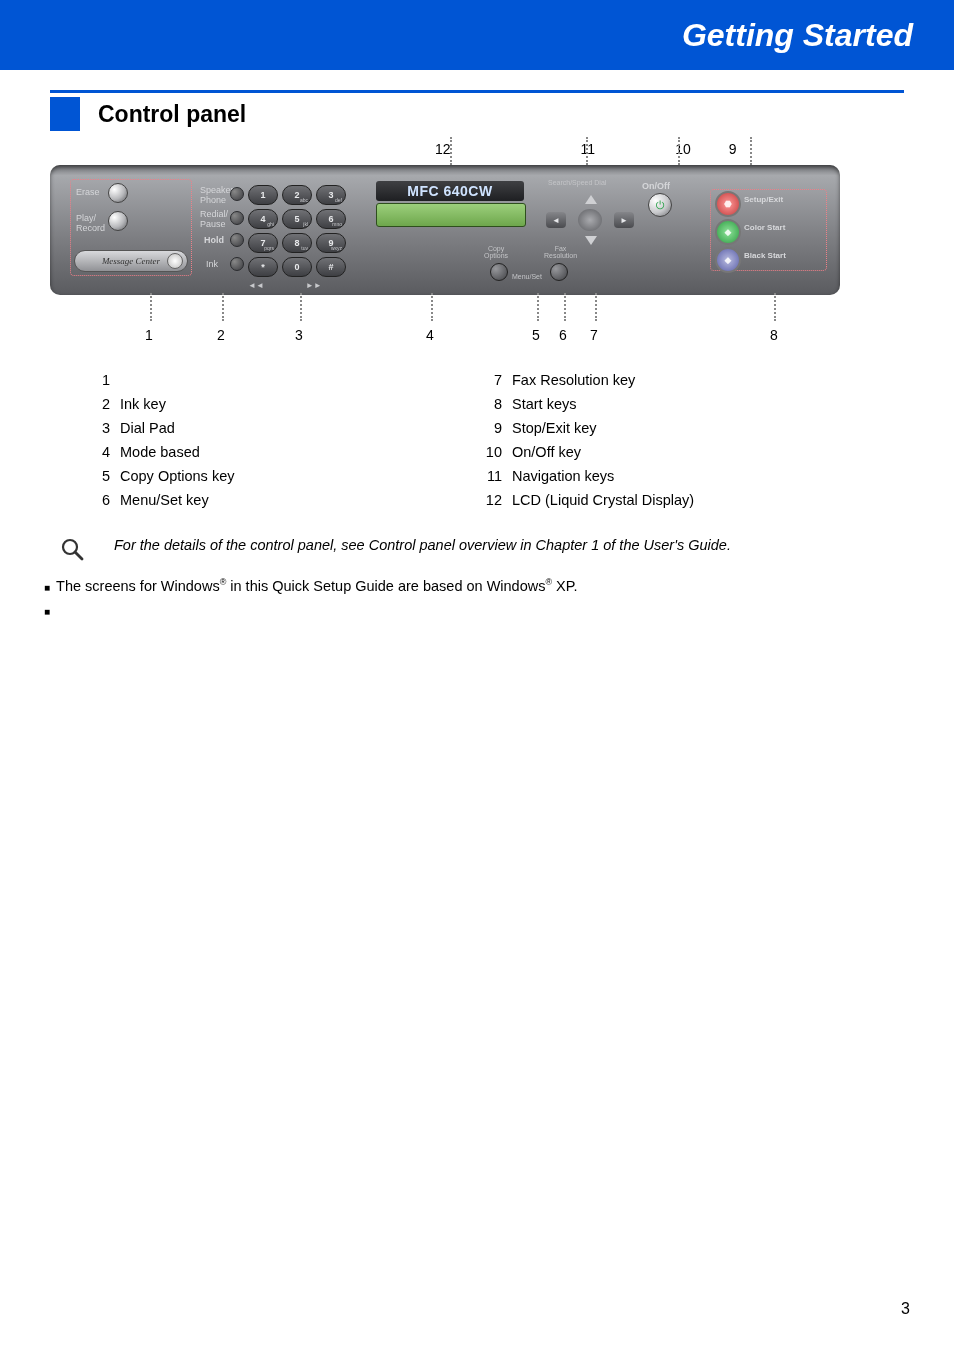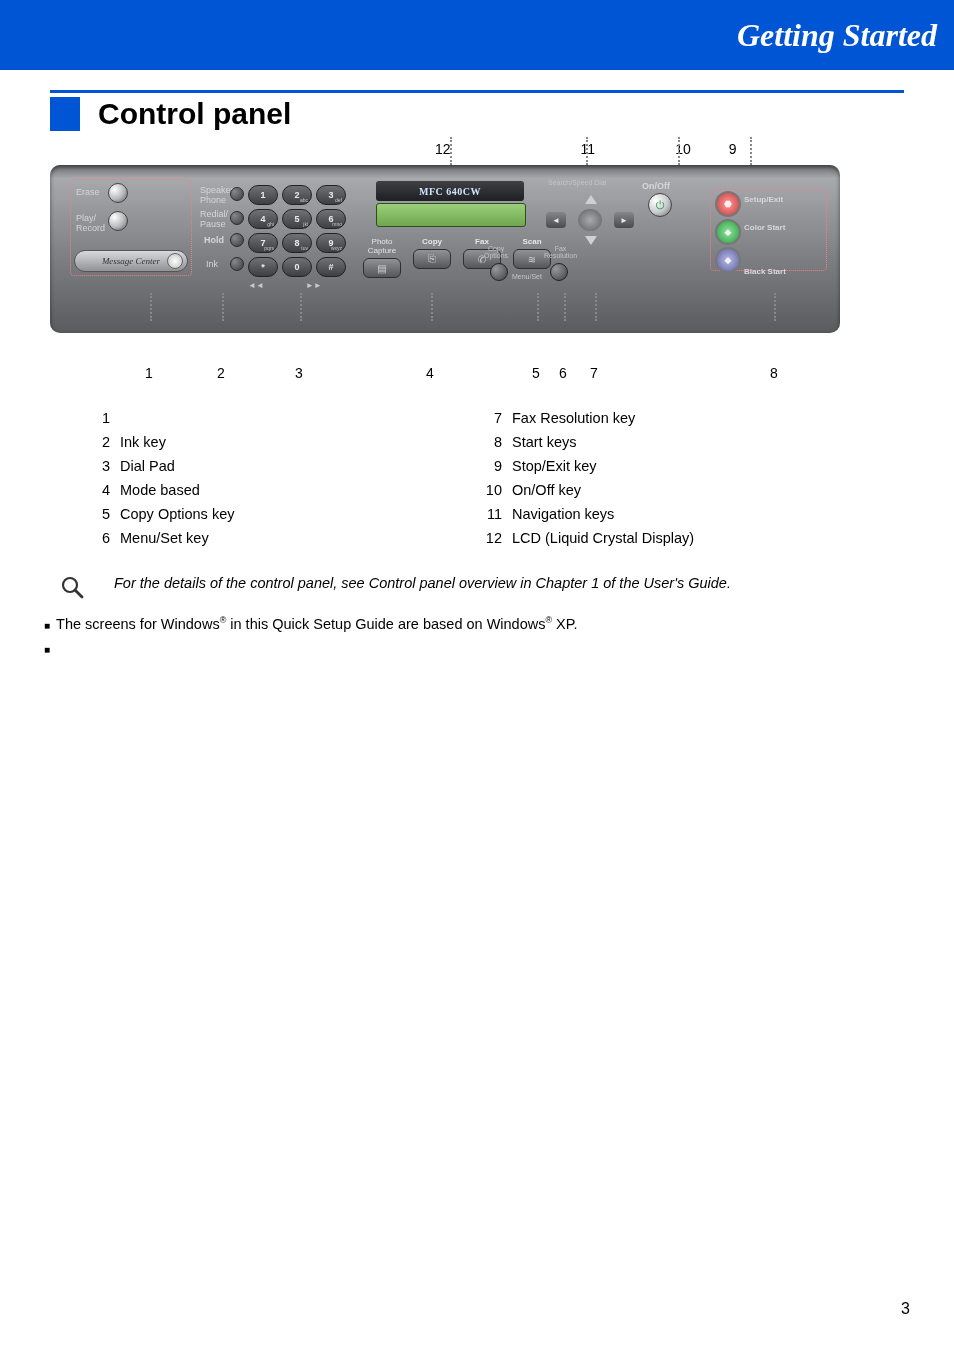--- a/index.html
+++ b/index.html
@@ -9,22 +9,21 @@
     color:#000;
     background:#fff;
     width:954px;
   }
   .header-bar{
     background:#0055d4;
     height:70px;
     display:flex;
     align-items:center;
     justify-content:flex-end;
-    padding-right:17px;
-    font-family:Liberation Serif, serif;
+    padding-right:41px;
   }
   .header-title{
     color:#fff;
     font-size:32px;
     font-weight:bold;
     font-style:italic;
   }
   .sub-bar{
     margin:20px 50px 0 50px;
     border-top:3px solid #0055d4;
@@ -33,40 +32,40 @@
     display:flex;
     align-items:center;
     margin:4px 0 10px 50px;
   }
   .blue-block{
     width:30px;height:34px;
     background:#0055d4;
     margin-right:18px;
   }
   .section-title{
-    font-size:30px;
+    font-size:23px;
     font-weight:bold;
   }
   .panel-wrap{
     margin:0 50px;
     position:relative;
   }
   .top-callouts{
     display:flex;
     font-size:14px;
     margin-left:385px;
     gap:110px;
   }
   .top-callouts span:nth-child(2){margin-left:20px;}
   .top-callouts span:nth-child(3){margin-left:-30px;}
   .top-callouts span:nth-child(4){margin-left:-72px;}
   
   .device{
     margin-top:8px;
-    width:790px;height:168px;
+    width:790px;height:130px;
     background:linear-gradient(#6d6e72,#a7a9ad 8%,#7e7f83 55%,#5a5b5f);
     border-radius:10px;
     position:relative;
     box-shadow:inset 0 2px 4px rgba(0,0,0,.5);
     font-size:8px;
     color:#d0d1d4;
   }
   .dotgroup{
     position:absolute;
     border:1px dotted #ef7f88;
@@ -108,22 +107,22 @@
     color:#e9eaec;font-size:9px;font-weight:bold;
     display:flex;align-items:center;justify-content:center;
     position:relative;
   }
   .key sub{position:absolute;right:3px;bottom:1px;font-size:5px;font-weight:normal;color:#c8c9cc;}
   .tape{position:absolute;left:198px;top:116px;display:flex;gap:42px;font-size:8px;color:#c8c9cc;}
   
   .lcd-top{
     position:absolute;left:326px;top:16px;width:148px;height:20px;border-radius:3px;
     background:linear-gradient(#3f4043,#1e1f22);
-    color:#cfe3ff;font-size:10px;font-weight:bold;
-    display:flex;align-items:center;justify-content:center;letter-spacing:.5px;font-family:Liberation Serif, serif;
+    color:#cfe3ff;font-size:14px;font-weight:bold;
+    display:flex;align-items:center;justify-content:center;letter-spacing:.5px;
   }
   .lcd{
     position:absolute;left:326px;top:38px;width:148px;height:22px;border-radius:3px;
     background:linear-gradient(#9ccf7c,#6ea74c);border:1px solid #2e4f1d;
   }
   .mode-row{
     position:absolute;left:310px;top:72px;display:flex;gap:6px;font-size:8px;color:#e3e4e7;
   }
   .mode-col{display:flex;flex-direction:column;align-items:center;width:44px;}
   .mode-btn{
@@ -298,39 +297,20 @@
             <span>#</span>
           </div>
     </div>
     <div class="tape">
       <span>◄◄</span>
       <span>►►</span>
     </div>
 
     <div class="lcd-top">MFC   640CW</div>
     <div class="lcd"></div>
-    <div class="mode-row">
-      <div class="mode-col">
-        <span style="white-space:pre;text-align:center;">Photo
-Capture</span>
-        <div class="mode-btn">▤</div>
-      </div>
-      <div class="mode-col">
-        <span style="font-weight:bold;">Copy</span>
-        <div class="mode-btn">⎘</div>
-      </div>
-      <div class="mode-col">
-        <span style="font-weight:bold;">Fax</span>
-        <div class="mode-btn">✆</div>
-      </div>
-      <div class="mode-col">
-        <span style="font-weight:bold;">Scan</span>
-        <div class="mode-btn">≋</div>
-      </div>
-    </div>
 
     <span class="smlbl" style="left:498px;top:14px;">Search/Speed Dial</span>
     <div class="navpad">
       <div class="arrow up"></div>
       <div class="arrow down"></div>
       <div class="nav-lr nav-l">◄</div>
       <div class="nav-lr nav-r">►</div>
       <div class="nav-center"></div>
     </div>
     <span class="smlbl" style="left:434px;top:80px;white-space:pre;text-align:center;">Copy
@@ -343,21 +323,21 @@
 
     <span class="lbl" style="left:592px;top:16px;font-weight:bold;">On/Off</span>
     <div class="onoff"></div>
 
     <div class="dotgroup g8"></div>
     <div class="bigbtn stop"></div>
     <span class="rlbl" style="top:30px;">Setup/Exit</span>
     <div class="bigbtn cstart"></div>
     <span class="rlbl" style="top:58px;">Color Start</span>
     <div class="bigbtn bstart"></div>
-    <span class="rlbl" style="top:86px;margin-top:16px;">Black Start</span>
+    <span class="rlbl" style="top:86px;">Black Start</span>
 
     <div class="vd" style="left:100px;top:128px;"></div>
     <div class="vd" style="left:172px;top:128px;"></div>
     <div class="vd" style="left:250px;top:128px;"></div>
     <div class="vd" style="left:381px;top:128px;"></div>
     <div class="vd" style="left:487px;top:128px;"></div>
     <div class="vd" style="left:514px;top:128px;"></div>
     <div class="vd" style="left:545px;top:128px;"></div>
     <div class="vd" style="left:724px;top:128px;"></div>
 

